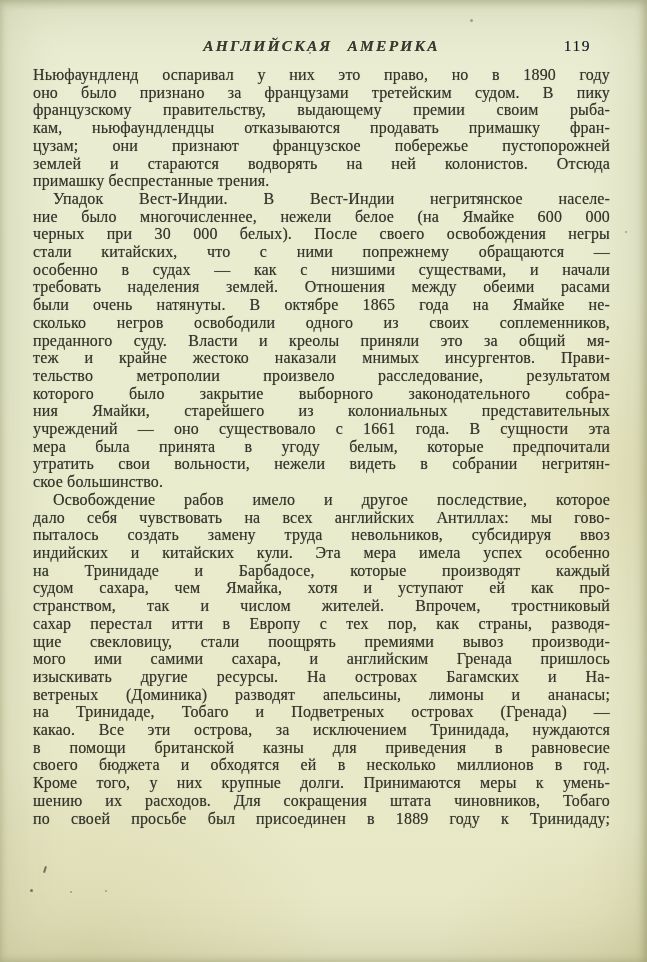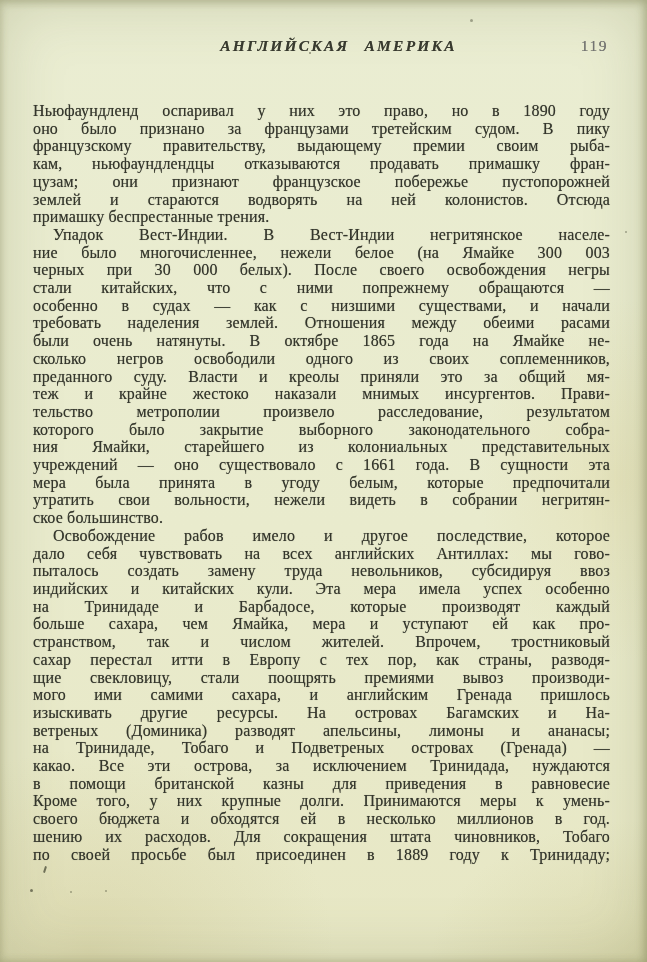--- a/index.html
+++ b/index.html
@@ -16,41 +16,40 @@
       radial-gradient(340px 280px at 90px 950px, rgba(190,180,120,0.28), rgba(190,180,120,0) 72%),
       radial-gradient(300px 200px at 640px 960px, rgba(185,178,115,0.25), rgba(185,178,115,0) 70%),
       linear-gradient(180deg, #eaedd2 0%, #e9ebcd 55%, #e7e7c4 100%);
     box-shadow:
       inset 0 0 55px 8px rgba(125,128,80,0.22),
       inset 0 0 10px rgba(110,112,68,0.18),
       inset -4px 0 8px rgba(120,122,75,0.25),
       inset 0 4px 8px rgba(120,122,75,0.18);
   }
   #header {
-    position: absolute; left: 50px; top: 37px; width: 577px; height: 20px;
+    position: absolute; left: 33px; top: 37px; width: 577px; height: 20px;
   }
   #running-title {
     text-align: center;
     font-style: italic; font-weight: 600;
     font-size: 15.5px; letter-spacing: 2.2px; word-spacing: 9px;
     color: #383a2f;
     text-shadow: 0 0 0.6px rgba(56,58,47,0.55);
   }
   #page-number {
     position: absolute; right: 19px; top: 0;
     font-size: 15.5px; letter-spacing: 1.5px;
-    color: #737373;
+    color: #0f172a;
     text-shadow: 0 0 0.6px rgba(56,58,47,0.55);
   }
   #text-block {
     position: absolute; left: 33px; top: 66px; width: 577px;
     font-size: 16px; line-height: 17.7px; letter-spacing: 0.15px;
     color: #34362c;
     text-shadow: 0 0 0.7px rgba(52,54,44,0.6);
-    margin-top: 36px;
   }
   .line { text-align: justify; text-align-last: justify; }
   .line.last { text-align-last: left; }
   .line.indent { text-indent: 20px; }
   b.lead { font-weight: normal; }
   .speck { position: absolute; background: #4a4c38; border-radius: 50%; }
   .speck.faint { opacity: 0.45; }
   .speck.slash { border-radius: 1px; transform: rotate(18deg); }
 </style>
 </head>
@@ -68,21 +67,21 @@
       <div class="line">Ньюфаундленд оспаривал у них это право, но в 1890 году</div>
       <div class="line">оно было признано за французами третейским судом. В пику</div>
       <div class="line">французскому правительству, выдающему премии своим рыба-</div>
       <div class="line">кам, ньюфаундлендцы отказываются продавать примашку фран-</div>
       <div class="line">цузам; они признают французское побережье пустопорожней</div>
       <div class="line">землей и стараются водворять на ней колонистов. Отсюда</div>
       <div class="line last">примашку беспрестанные трения.</div>
     </div>
     <div>
       <div class="line indent"><b class="lead">Упадок Вест-Индии.</b> В Вест-Индии негритянское населе-</div>
-      <div class="line">ние было многочисленнее, нежели белое (на Ямайке 300 003</div>
+      <div class="line">ние было многочисленнее, нежели белое (на Ямайке 600 000</div>
       <div class="line">черных при 30 000 белых). После своего освобождения негры</div>
       <div class="line">стали китайских, что с ними попрежнему обращаются —</div>
       <div class="line">особенно в судах — как с низшими существами, и начали</div>
       <div class="line">требовать наделения землей. Отношения между обеими расами</div>
       <div class="line">были очень натянуты. В октябре 1865 года на Ямайке не-</div>
       <div class="line">сколько негров освободили одного из своих соплеменников,</div>
       <div class="line">преданного суду. Власти и креолы приняли это за общий мя-</div>
       <div class="line">теж и крайне жестоко наказали мнимых инсургентов. Прави-</div>
       <div class="line">тельство метрополии произвело расследование, результатом</div>
       <div class="line">которого было закрытие выборного законодательного собра-</div>
@@ -91,32 +90,32 @@
       <div class="line">мера была принята в угоду белым, которые предпочитали</div>
       <div class="line">утратить свои вольности, нежели видеть в собрании негритян-</div>
       <div class="line last">ское большинство.</div>
     </div>
     <div>
       <div class="line indent">Освобождение рабов имело и другое последствие, которое</div>
       <div class="line">дало себя чувствовать на всех английских Антиллах: мы гово-</div>
       <div class="line">пыталось создать замену труда невольников, субсидируя ввоз</div>
       <div class="line">индийских и китайских кули. Эта мера имела успех особенно</div>
       <div class="line">на Тринидаде и Барбадосе, которые производят каждый</div>
-      <div class="line">больше сахара, чем Ямайка, мера и уступают ей как про-</div>
+      <div class="line">судом сахара, чем Ямайка, хотя и уступают ей как про-</div>
       <div class="line">странством, так и числом жителей. Впрочем, тростниковый</div>
       <div class="line">сахар перестал итти в Европу с тех пор, как страны, разводя-</div>
       <div class="line">щие свекловицу, стали поощрять премиями вывоз производи-</div>
       <div class="line">мого ими самими сахара, и английским Гренада пришлось</div>
       <div class="line">изыскивать другие ресурсы. На островах Багамских и На-</div>
       <div class="line">ветреных (Доминика) разводят апельсины, лимоны и ананасы;</div>
       <div class="line">на Тринидаде, Тобаго и Подветреных островах (Гренада) —</div>
       <div class="line">какао. Все эти острова, за исключением Тринидада, нуждаются</div>
       <div class="line">в помощи британской казны для приведения в равновесие</div>
+      <div class="line">своего бюджета и обходятся ей в несколько миллионов в год.</div>
       <div class="line">Кроме того, у них крупные долги. Принимаются меры к умень-</div>
-      <div class="line">своего бюджета и обходятся ей в несколько миллионов в год.</div>
       <div class="line">шению их расходов. Для сокращения штата чиновников, Тобаго</div>
       <div class="line">по своей просьбе был присоединен в 1889 году к Тринидаду;</div>
     </div>
   </div>
 
 <div class="speck" style="left:309px; top:52px; width:2px; height:2px; opacity:.6;"></div>
 <div class="speck faint" style="left:470px; top:19px; width:3px; height:3px;"></div>
 <div class="speck faint" style="left:625px; top:231px; width:2px; height:2px;"></div>
 <div class="speck slash" style="left:44px; top:866px; width:2px; height:7px; opacity:.75;"></div>
 <div class="speck" style="left:30px; top:889px; width:3px; height:3px; opacity:.7;"></div>

